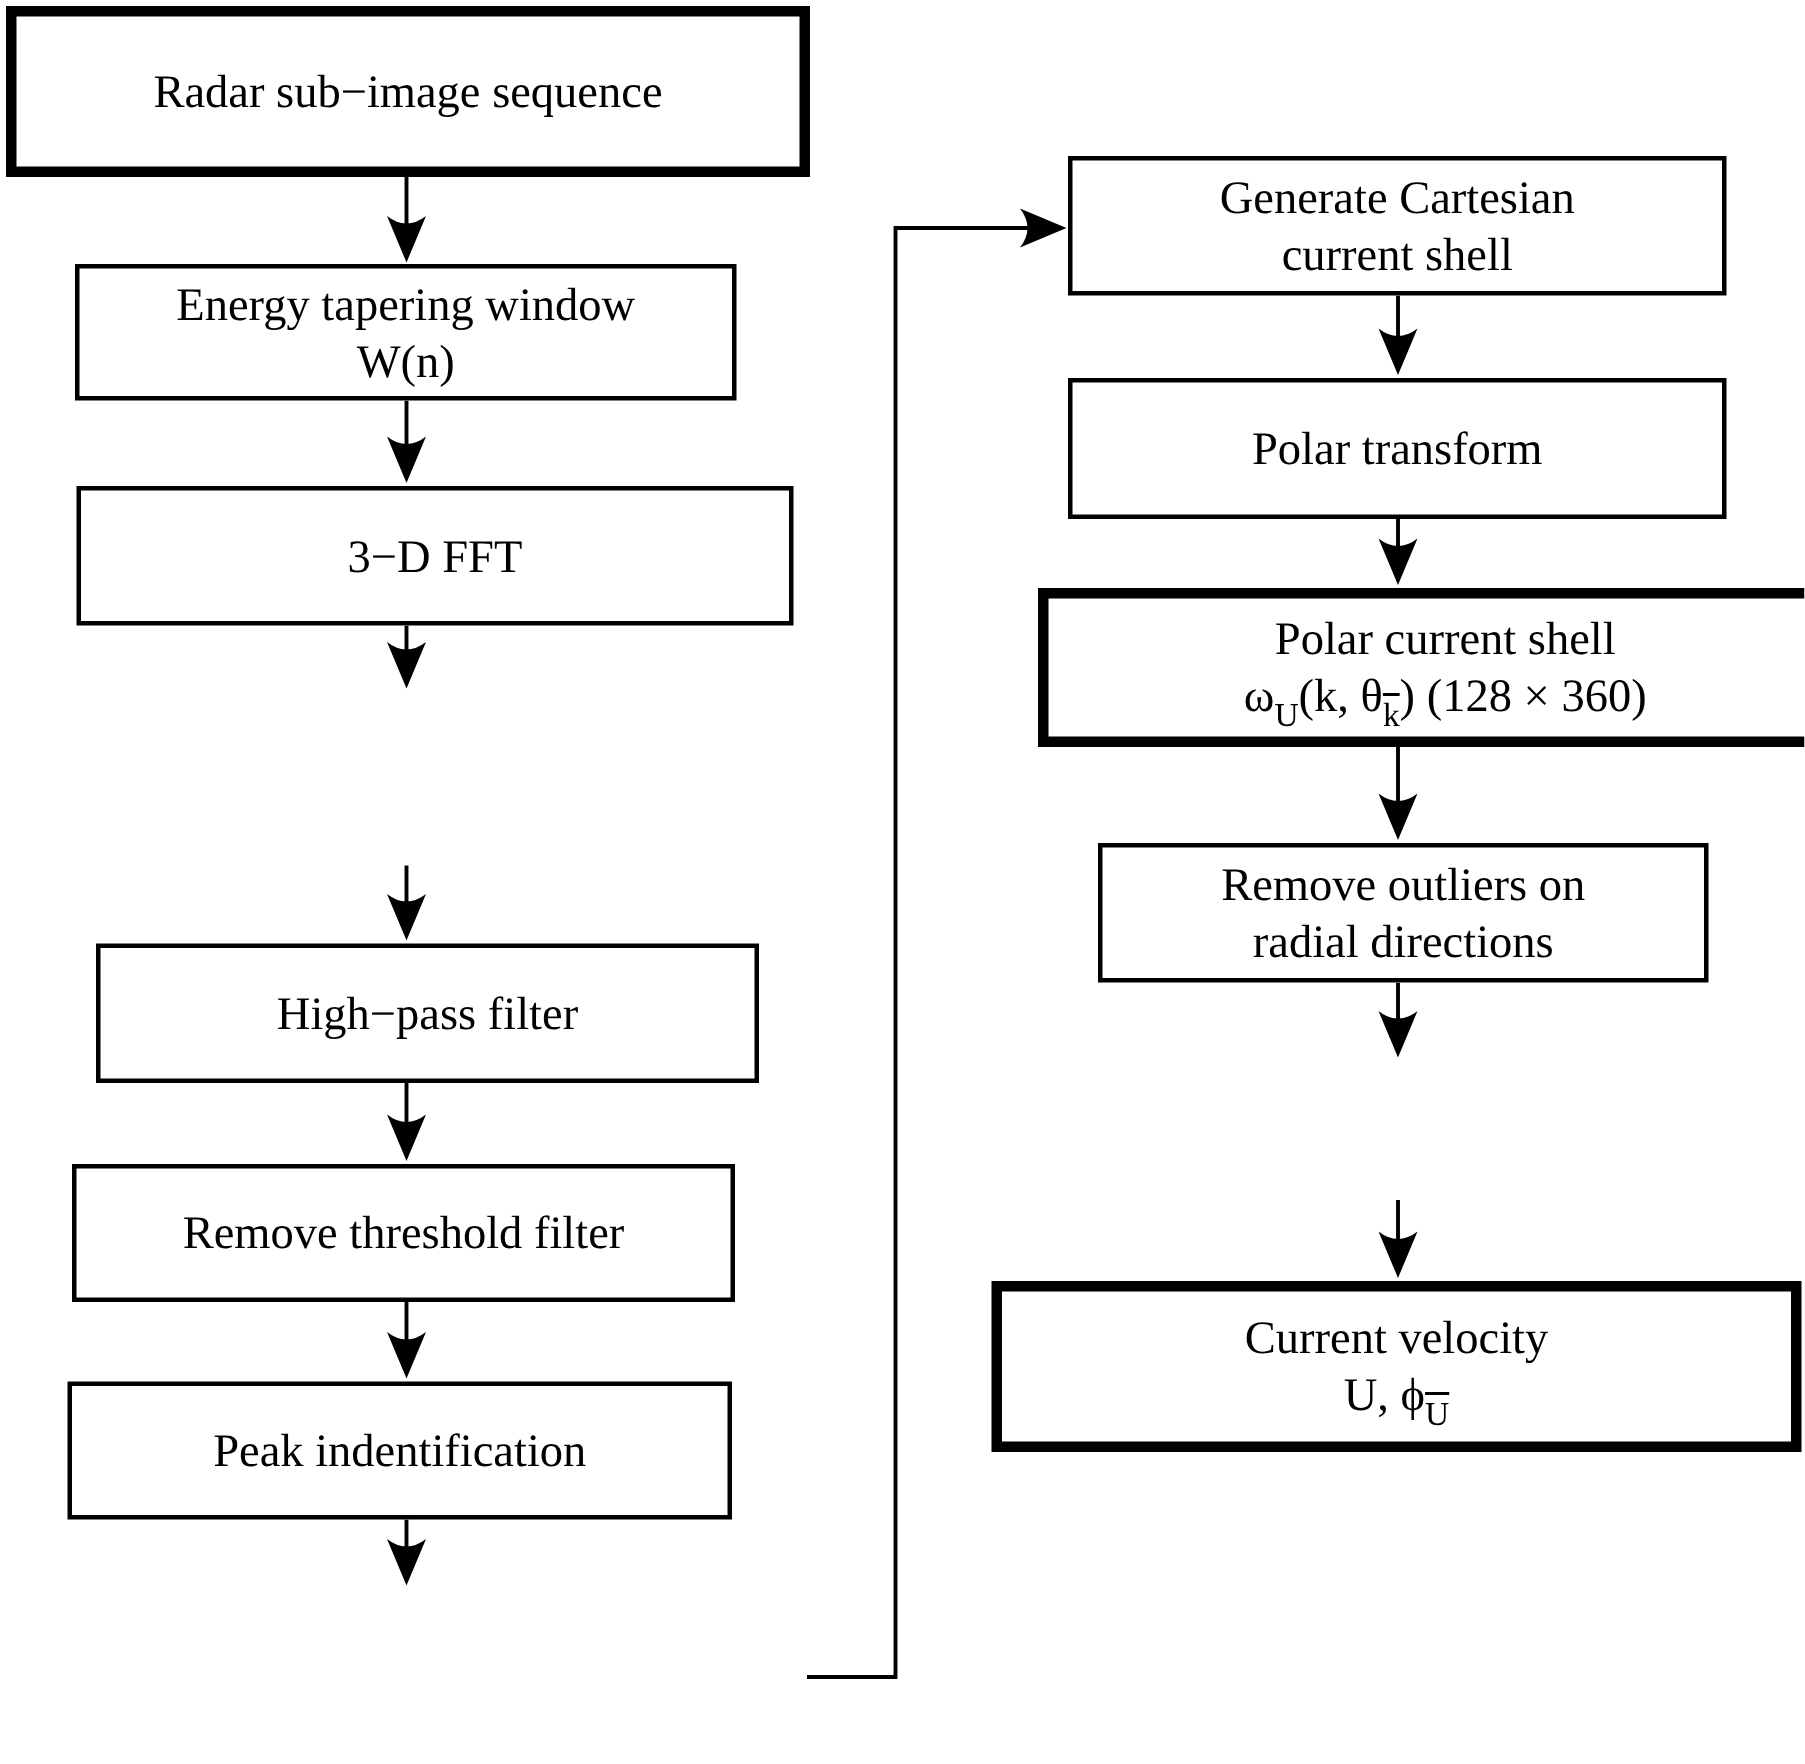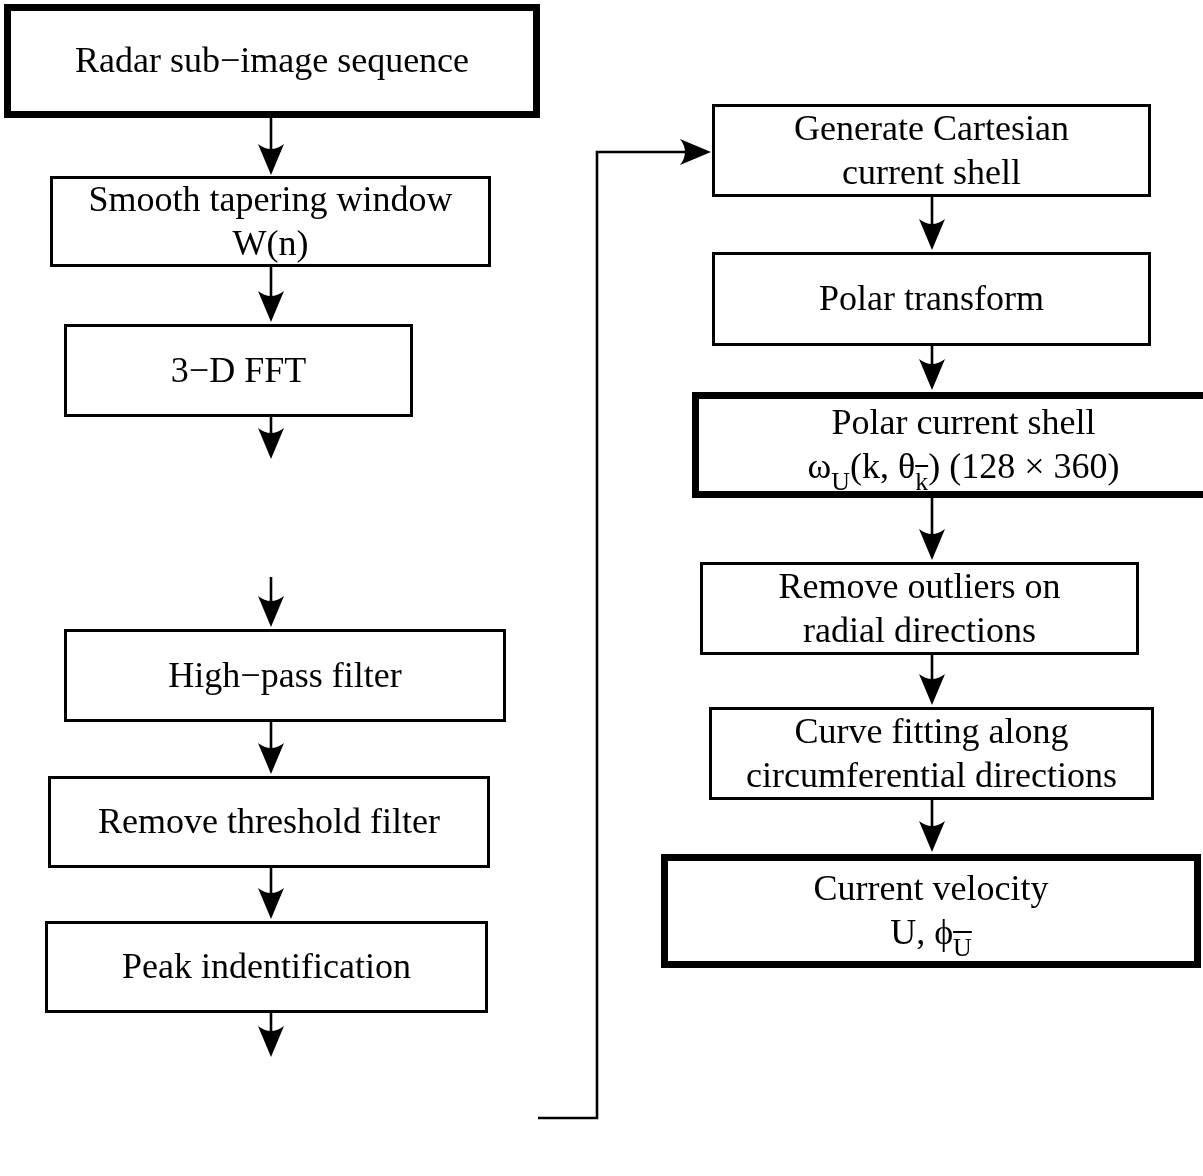--- a/index.html
+++ b/index.html
@@ -17,40 +17,40 @@
   .node{
     position:absolute;
     box-sizing:border-box;
     border:3px solid #000;
     background:#ffffff;
     display:flex;
     flex-direction:column;
     justify-content:center;
     align-items:center;
     text-align:center;
-    font-size:36px;
+    font-size:31px;
     line-height:1.22;
   }
   .node.thick{border-width:7px;}
   .node .ln{white-space:nowrap;}
   sub{font-size:72%;line-height:0;vertical-align:-0.45em;}
   .bar{text-decoration:overline;}
   
   #L1{left:4px;top:4px;width:536px;height:114px}
   #L2{left:50px;top:176px;width:441px;height:91px}
-  #L3{left:64px;top:324px;width:349px;height:93px}
+  #L3{left:51px;top:324px;width:478px;height:93px}
   #L4{left:3px;top:461px;width:537px;height:116px}
   #L5{left:64px;top:629px;width:442px;height:93px}
   #L6{left:48px;top:776px;width:442px;height:92px}
   #L7{left:45px;top:921px;width:443px;height:92px}
   #L8{left:2px;top:1059px;width:536px;height:113px}
   #R1{left:712px;top:104px;width:439px;height:93px}
   #R2{left:712px;top:252px;width:439px;height:94px}
   #R3{left:692px;top:392px;width:543px;height:106px}
-  #R4{left:700px;top:562px;width:439px;height:93px}
+  #R4{left:732px;top:562px;width:407px;height:93px}
   #R5{left:709px;top:707px;width:445px;height:93px}
   #R6{left:661px;top:854px;width:540px;height:114px}
 </style>
 </head>
 <body>
 
 <div class="canvas">
 
   <svg class="edges" viewBox="0 0 1203 1176">
 
@@ -107,21 +107,21 @@
     <g>
       <line x1="932" y1="800" x2="932" y2="834"></line>
         <path d="M932 852 L919 821 Q932 831 945 821 Z"></path>
       </g>
   </svg>
 
   <div id="L1" class="node thick">
     <div class="ln">Radar sub−image sequence</div>
   </div>
   <div id="L2" class="node">
-    <div class="ln">Smooth tapering window</div>
+    <div class="ln">Energy tapering window</div>
     <div class="ln">W(n)</div>
   </div>
   <div id="L3" class="node">
     <div class="ln">3−D FFT</div>
 
   </div>
   <div id="L5" class="node">
     <div class="ln">High−pass filter</div>
 
   </div>
@@ -143,22 +143,18 @@
     <div class="ln">current shell</div>
   </div>
   <div id="R3" class="node thick">
     <div class="ln">Polar current shell</div>
     <div class="ln">ω<sub>U</sub>(k, θ<sub><span class="bar">k</span></sub>) (128 × 360)</div>
   </div>
   <div id="R4" class="node">
     <div class="ln">Remove outliers on</div>
     <div class="ln">radial directions</div>
   </div>
-  <div id="R5" class="node">
-    <div class="ln">Curve fitting along</div>
-    <div class="ln">circumferential directions</div>
-  </div>
   <div id="R6" class="node thick">
     <div class="ln">Current velocity</div>
     <div class="ln">U, ϕ<sub><span class="bar">U</span></sub></div>
   </div>
 
 </div>
 
 </body></html>

